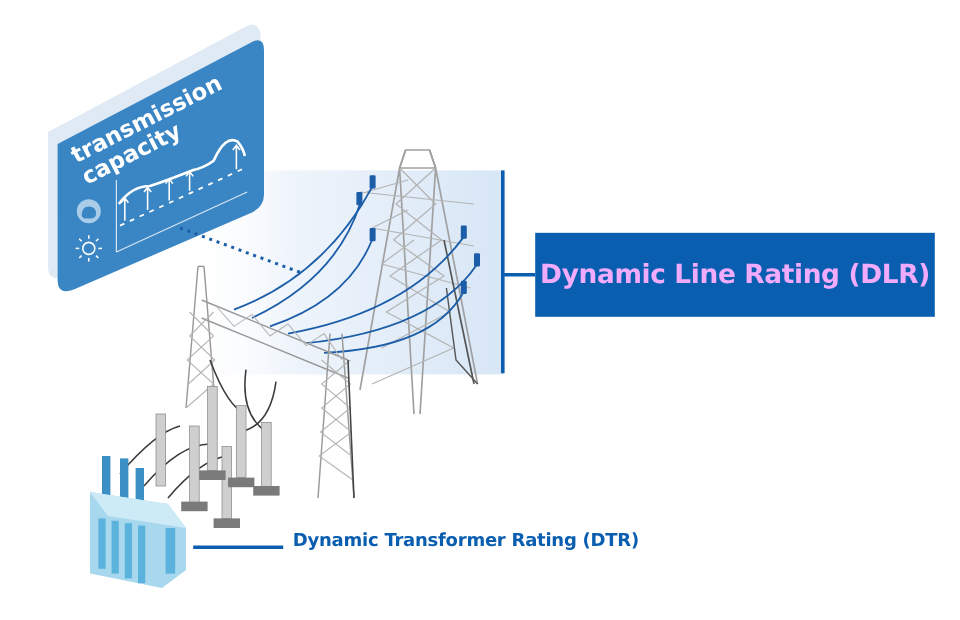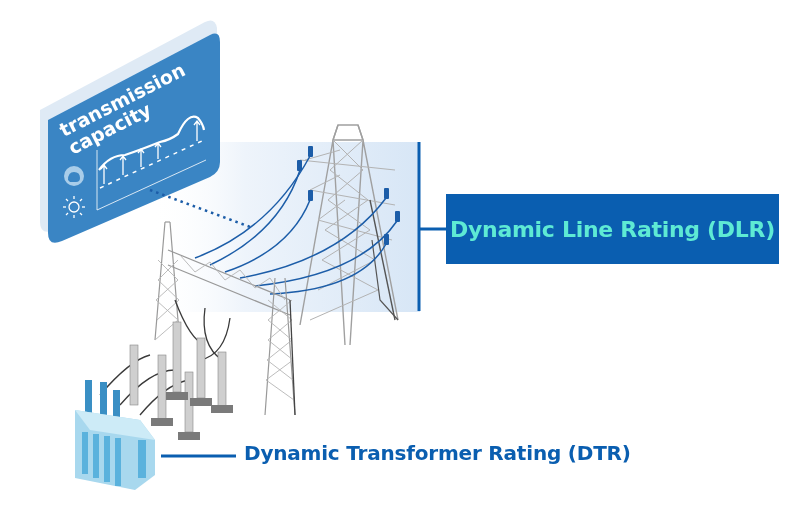--- a/index.html
+++ b/index.html
@@ -1,21 +1,21 @@
 <!DOCTYPE html>
 <html><head>
 <meta charset="utf-8">
 <style>
   html,body{margin:0;padding:0;background:#ffffff;}
   body{width:800px;height:517px;position:relative;overflow:hidden;font-family:"DejaVu Sans",sans-serif;}
   .abs{position:absolute;}
   #scene{position:absolute;left:0;top:0;}
-  .dlr-box{position:absolute;left:446px;top:194px;width:333px;height:70px;background:#0a5eb0;color:#5eead4;
+  .dlr-box{position:absolute;left:446px;top:194px;width:333px;height:70px;background:#0a5eb0;color:#f0abfc;
     display:flex;align-items:center;justify-content:center;font-family:"DejaVu Sans",sans-serif;font-weight:bold;font-size:22px;letter-spacing:-0.3px;}
-  .dtr-label{position:absolute;left:244px;top:441px;color:#0a5eb0;font-family:"DejaVu Sans",sans-serif;font-weight:bold;font-size:20px;letter-spacing:-0.2px;}
+  .dtr-label{position:absolute;left:244px;top:441px;color:#0a5eb0;font-family:"DejaVu Sans",sans-serif;font-weight:bold;font-size:15px;letter-spacing:-0.2px;}
   .card-title{position:absolute;left:0;top:0;color:#fff;font-family:"DejaVu Sans",sans-serif;font-weight:bold;font-size:19px;line-height:20px;
     transform-origin:0 0;}
 </style>
 </head>
 <body>
 
 <svg id="scene" width="800" height="517" viewBox="0 0 800 517">
   <defs>
     <linearGradient id="band" x1="0" y1="0" x2="1" y2="0">
       <stop offset="0" stop-color="#ffffff" stop-opacity="0"></stop>

